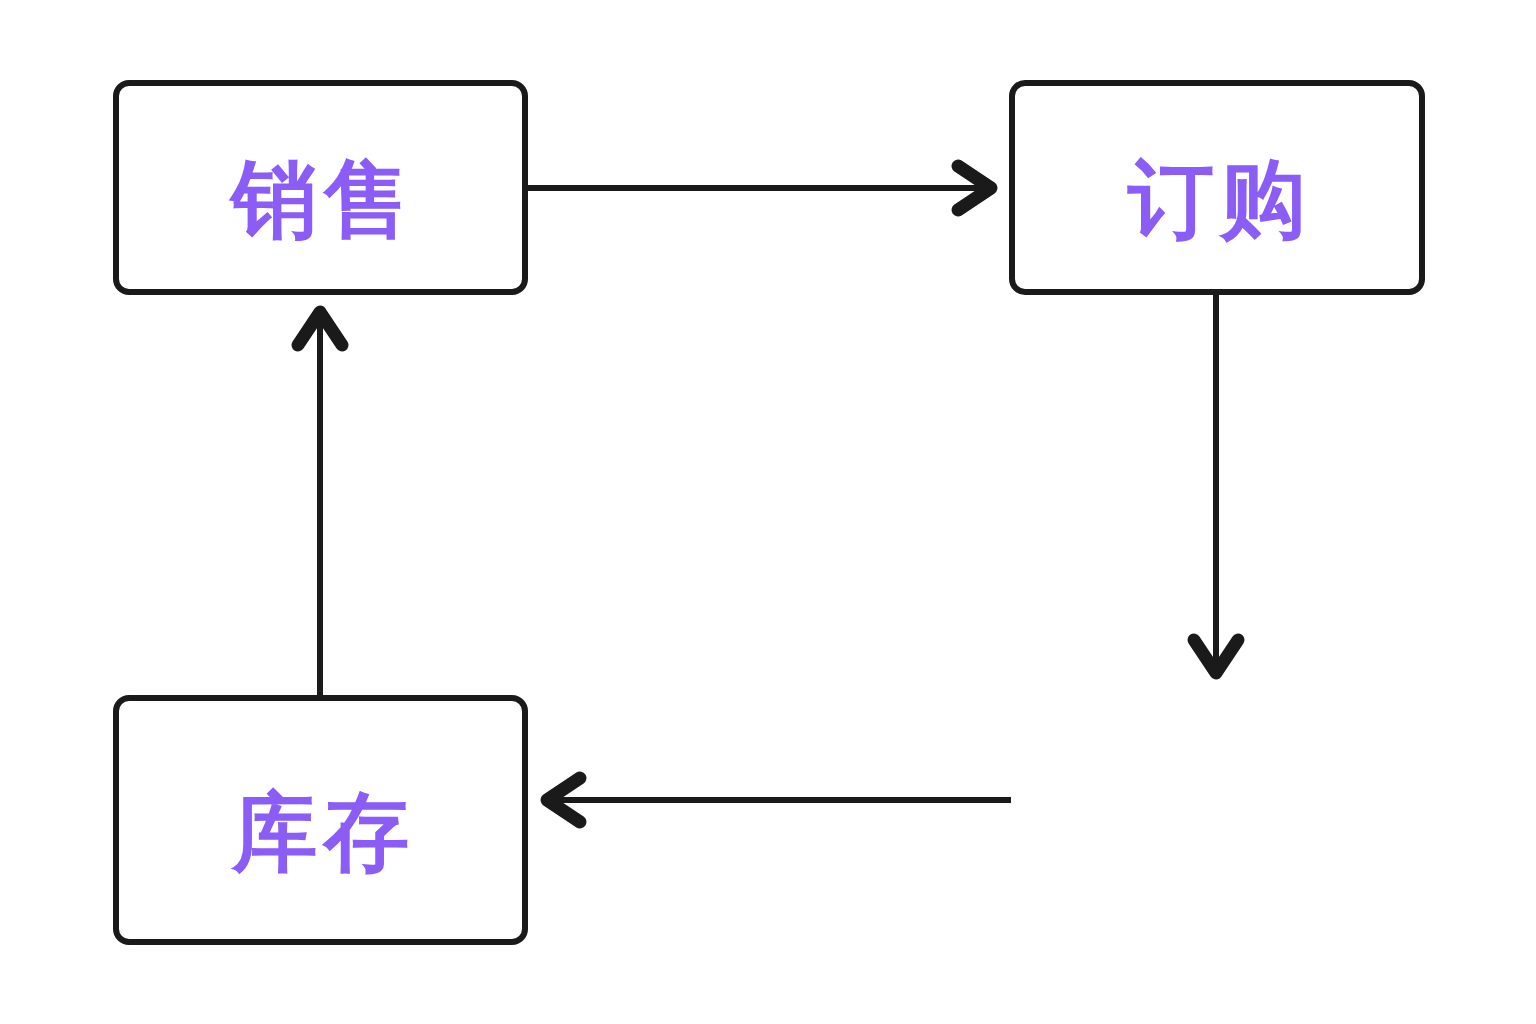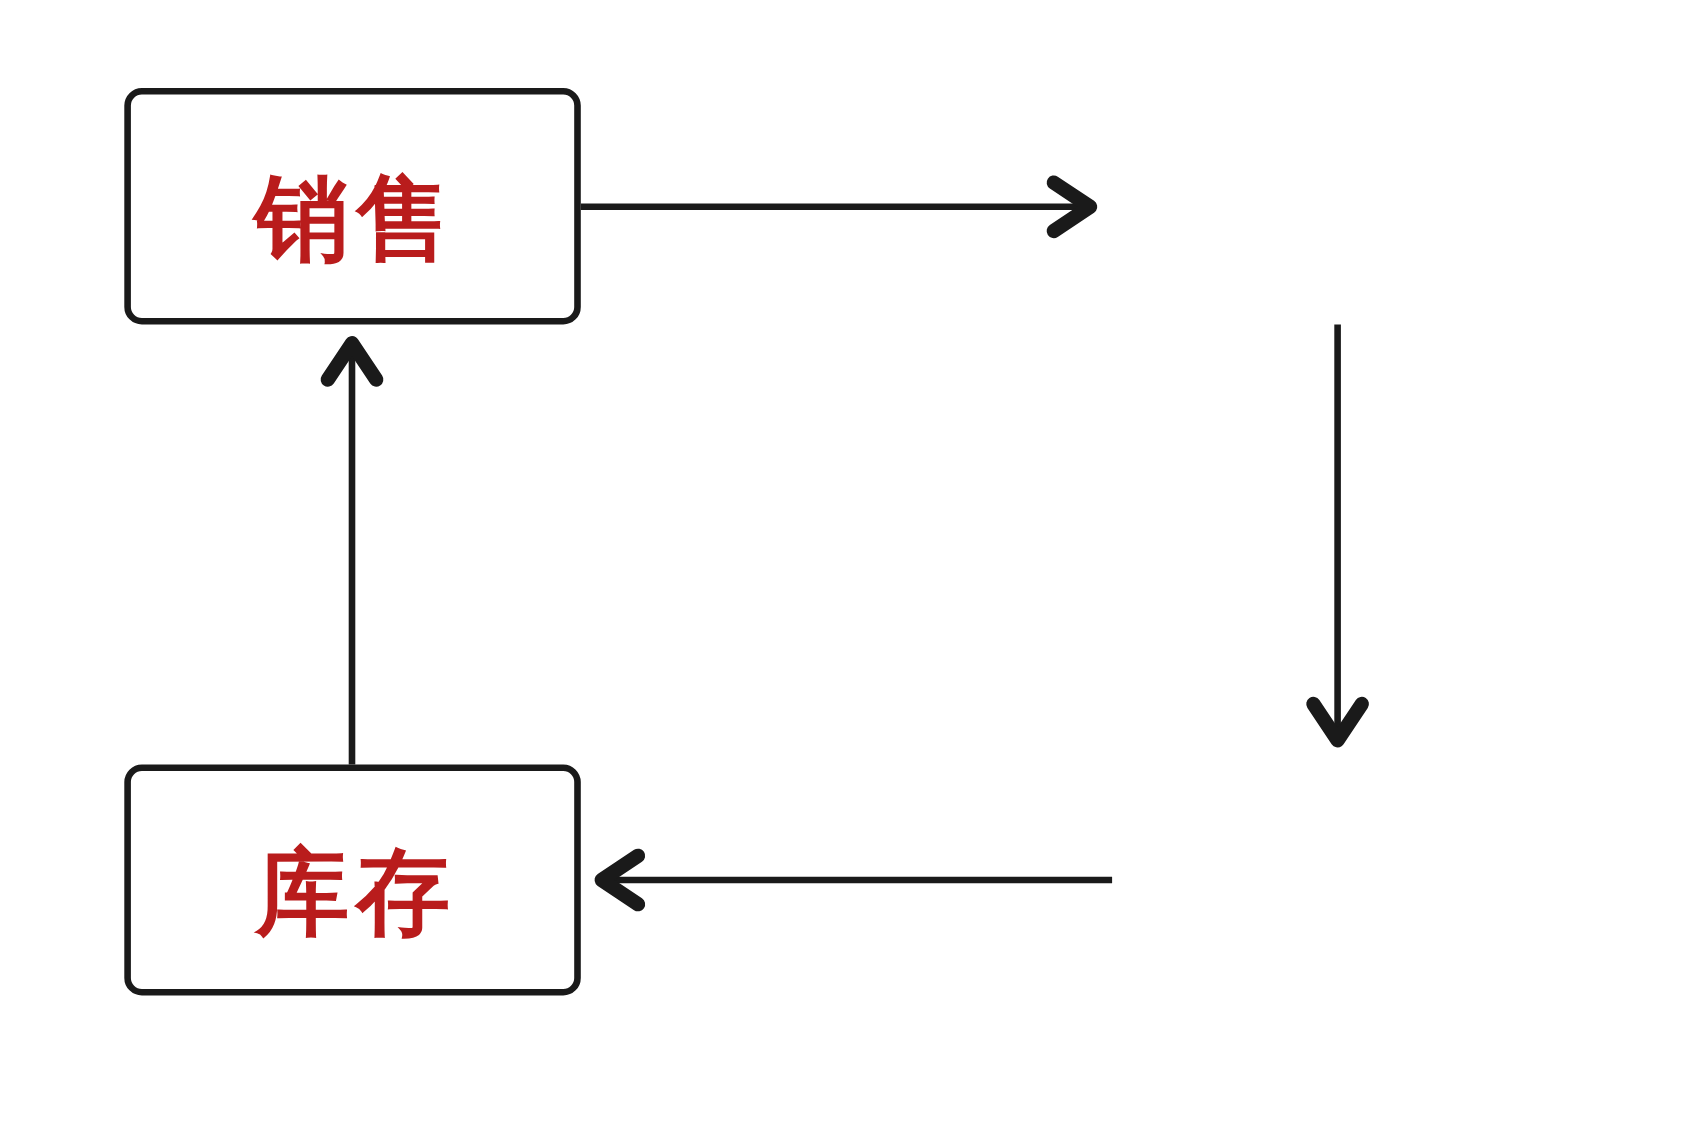--- a/index.html
+++ b/index.html
@@ -34,31 +34,31 @@
     border-radius: 16px;
     display: flex;
     align-items: center;
     justify-content: center;
   }
   .node-label {
     font-family: "Liberation Sans", "DejaVu Sans", sans-serif;
     font-weight: 700;
     font-size: 86px;
     line-height: 1;
-    color: #b91c1c;
+    color: #8b5cf6;
     letter-spacing: 6px;
     text-indent: 6px;
     white-space: nowrap;
     user-select: none;
     margin-top: 23px;
   }
   
   #node-sales     { left: 113px; top: 80px;  width: 415px; height: 215px; }
   #node-order     { left: 1009px; top: 80px; width: 416px; height: 215px; }
-  #node-inventory { left: 113px; top: 695px; width: 415px; height: 210px; }
+  #node-inventory { left: 113px; top: 695px; width: 415px; height: 250px; }
   #node-purchase  { left: 1011px; top: 695px; width: 414px; height: 210px; }
 </style>
 </head>
 <body>
 
 <div id="diagram-root">
 
   <svg id="flow-svg" viewBox="0 0 1536 1024" aria-hidden="true">
 
     <g>
@@ -79,19 +79,22 @@
     <g>
       <line x1="320" y1="695" x2="320" y2="317" stroke="#1a1a1a" stroke-width="6" stroke-linecap="butt"></line>
       <polyline points="298,345 320,312 342,345" fill="none" stroke="#1a1a1a" stroke-width="13" stroke-linecap="round" stroke-linejoin="round"></polyline>
     </g>
   </svg>
 
   <div class="node-box" id="node-sales">
     <span class="node-label">销售</span>
   </div>
 
+  <div class="node-box" id="node-order">
+    <span class="node-label">订购</span>
+  </div>
 
 
   <div class="node-box" id="node-inventory">
     <span class="node-label">库存</span>
   </div>
 
 </div>
 
 </body></html>

